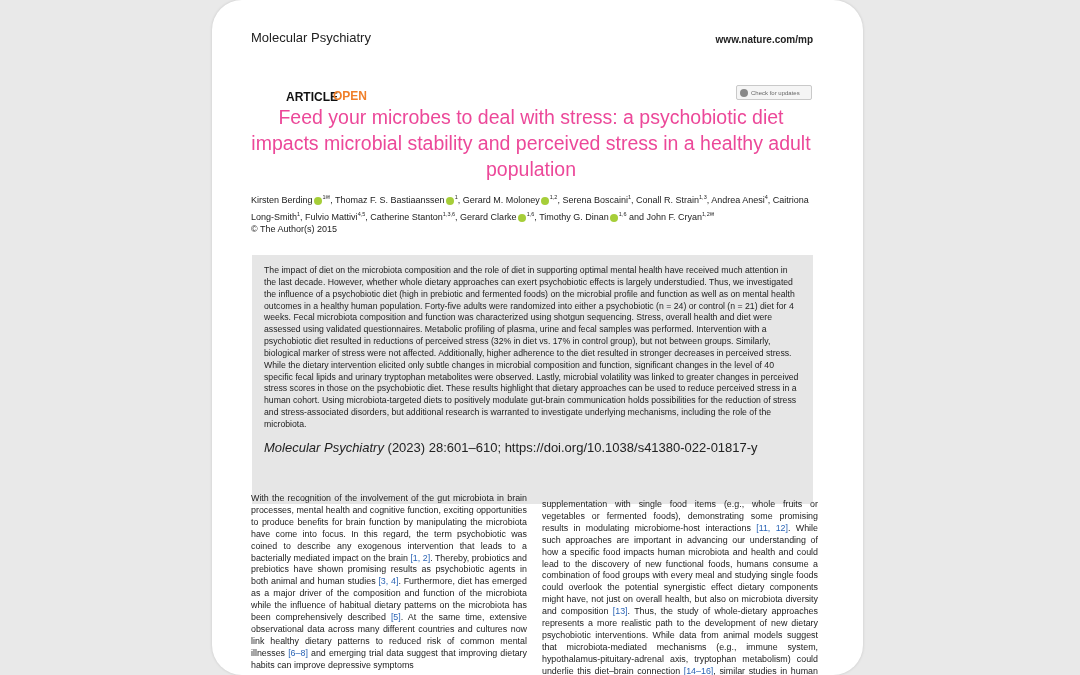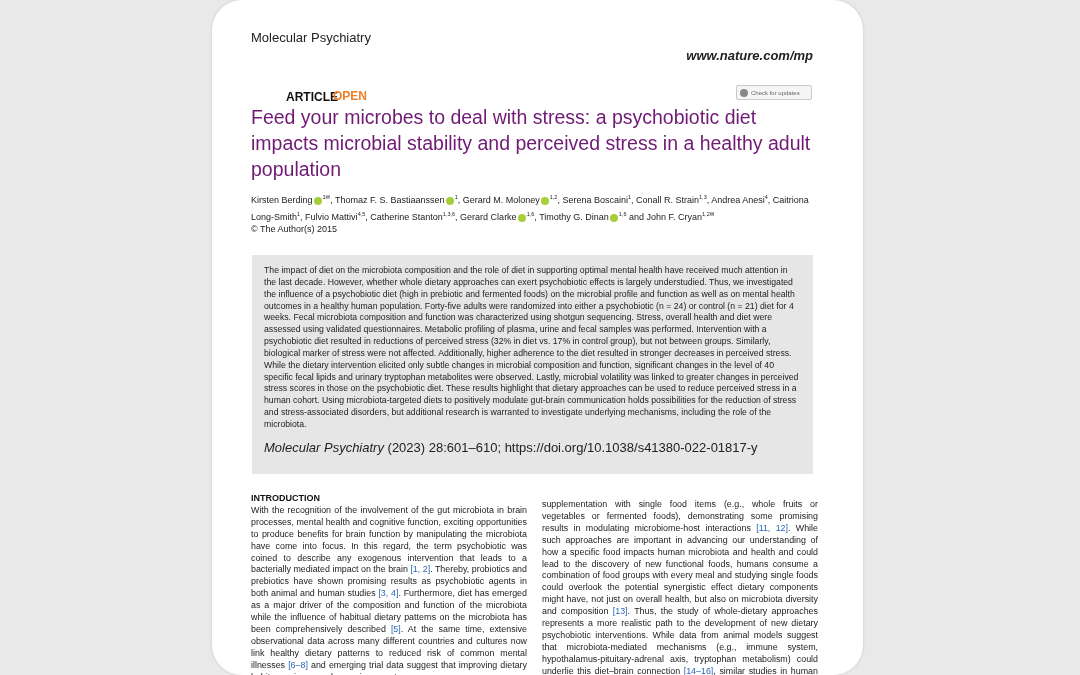--- a/index.html
+++ b/index.html
@@ -14,22 +14,22 @@
     position: absolute; left: 212px; top: 0; width: 651px; height: 675px;
     background: #ffffff;
     box-shadow: 0 0 3px rgba(0,0,0,0.15);
     border-radius: 30px;
   }
   .journal {
     position: absolute; left: 39px; top: 30px;
     font-size: 13px; color: #222;
   }
   .site {
-    position: absolute; right: 50px; top: 48px;
-    font-size: 13px; font-weight: bold; color: #222; font-style: italic;
+    position: absolute; right: 50px; top: 34px;
+    font-size: 10px; font-weight: bold; color: #222;
   }
   .article-label {
     position: absolute; left: 39px; top: 90px;
     font-size: 12px; font-weight: bold; color: #111; margin-left: 35px;
   }
   .open-label {
     position: absolute; left: 121px; top: 89px;
     font-size: 12px; font-weight: bold; color: #f07f2a;
   }
   .updates {
@@ -37,37 +37,37 @@
     border: 1px solid #c9c9c9; border-radius: 2px; background: #f5f5f5;
     font-size: 6px; color: #666; display: flex; align-items: center; gap: 3px;
     box-sizing: border-box; padding-left: 3px;
   }
   .updates .dot {
     width: 8px; height: 8px; border-radius: 50%; background: #888;
     display: inline-block;
   }
   .title {
     position: absolute; left: 39px; top: 104px; width: 560px;
-    font-size: 19.5px; line-height: 26px; color: #701a75;
+    font-size: 19.5px; line-height: 26px; color: #ec4899; text-align: center;
   }
   .authors {
     position: absolute; left: 39px; top: 190px; width: 565px;
     font-size: 9px; line-height: 14px; color: #222;
   }
   .orcid {
     display: inline-block; width: 8px; height: 8px; border-radius: 50%;
     background: #a6ce39; vertical-align: middle; margin: 0 1px;
   }
   .authors sup { font-size: 5.5px; }
   .copyright {
     position: absolute; left: 39px; top: 224px;
     font-size: 9px; color: #222;
   }
   .abstract {
-    position: absolute; left: 40px; top: 255px; width: 561px; height: 219px;
+    position: absolute; left: 40px; top: 255px; width: 561px; height: 249px;
     background: #e6e6e6; box-sizing: border-box; padding: 10px 12px 0 12px;
   }
   .abstract-text {
     font-size: 8.7px; line-height: 11.85px; color: #222; text-align: left;
   }
   .citation {
     margin-top: 9px; font-size: 13px; color: #222;
   }
   .citation i { font-style: italic; }
   .col {
@@ -101,19 +101,18 @@
   <div class="copyright">© The Author(s) 2015</div>
 
   <div class="abstract">
     <div class="abstract-text">The impact of diet on the microbiota composition and the role of diet in supporting optimal mental health have received much attention in the last decade. However, whether whole dietary approaches can exert psychobiotic effects is largely understudied. Thus, we investigated the influence of a psychobiotic diet (high in prebiotic and fermented foods) on the microbial profile and function as well as on mental health outcomes in a healthy human population. Forty-five adults were randomized into either a psychobiotic (n = 24) or control (n = 21) diet for 4 weeks. Fecal microbiota composition and function was characterized using shotgun sequencing. Stress, overall health and diet were assessed using validated questionnaires. Metabolic profiling of plasma, urine and fecal samples was performed. Intervention with a psychobiotic diet resulted in reductions of perceived stress (32% in diet vs. 17% in control group), but not between groups. Similarly, biological marker of stress were not affected. Additionally, higher adherence to the diet resulted in stronger decreases in perceived stress. While the dietary intervention elicited only subtle changes in microbial composition and function, significant changes in the level of 40 specific fecal lipids and urinary tryptophan metabolites were observed. Lastly, microbial volatility was linked to greater changes in perceived stress scores in those on the psychobiotic diet. These results highlight that dietary approaches can be used to reduce perceived stress in a human cohort. Using microbiota-targeted diets to positively modulate gut-brain communication holds possibilities for the reduction of stress and stress-associated disorders, but additional research is warranted to investigate underlying mechanisms, including the role of the microbiota.</div>
     <div class="citation">
       <i>Molecular Psychiatry</i><span> (2023) 28:601–610; https://doi.org/10.1038/s41380-022-01817-y</span>
     </div>
   </div>
 
   <div class="col left">
-    <div class="section-head">INTRODUCTION</div>
     <div id="leftcol">With the recognition of the involvement of the gut microbiota in brain processes, mental health and cognitive function, exciting opportunities to produce benefits for brain function by manipulating the microbiota have come into focus. In this regard, the term psychobiotic was coined to describe any exogenous intervention that leads to a bacterially mediated impact on the brain <span class="ref">[1, 2]</span>. Thereby, probiotics and prebiotics have shown promising results as psychobiotic agents in both animal and human studies <span class="ref">[3, 4]</span>. Furthermore, diet has emerged as a major driver of the composition and function of the microbiota while the influence of habitual dietary patterns on the microbiota has been comprehensively described <span class="ref">[5]</span>. At the same time, extensive observational data across many different countries and cultures now link healthy dietary patterns to reduced risk of common mental illnesses <span class="ref">[6–8]</span> and emerging trial data suggest that improving dietary habits can improve depressive symptoms</div>
   </div>
   <div class="col right">
     <div id="rightcol">supplementation with single food items (e.g., whole fruits or vegetables or fermented foods), demonstrating some promising results in modulating microbiome-host interactions <span class="ref">[11, 12]</span>. While such approaches are important in advancing our understanding of how a specific food impacts human microbiota and health and could lead to the discovery of new functional foods, humans consume a combination of food groups with every meal and studying single foods could overlook the potential synergistic effect dietary components might have, not just on overall health, but also on microbiota diversity and composition <span class="ref">[13]</span>. Thus, the study of whole-dietary approaches represents a more realistic path to the development of new dietary psychobiotic interventions. While data from animal models suggest that microbiota-mediated mechanisms (e.g., immune system, hypothalamus-pituitary-adrenal axis, tryptophan metabolism) could underlie this diet–brain connection <span class="ref">[14–16]</span>, similar studies in human populations are scarce and most clinical studies investigating the effect</div>
   </div>
 </div>
 
 </body></html>

